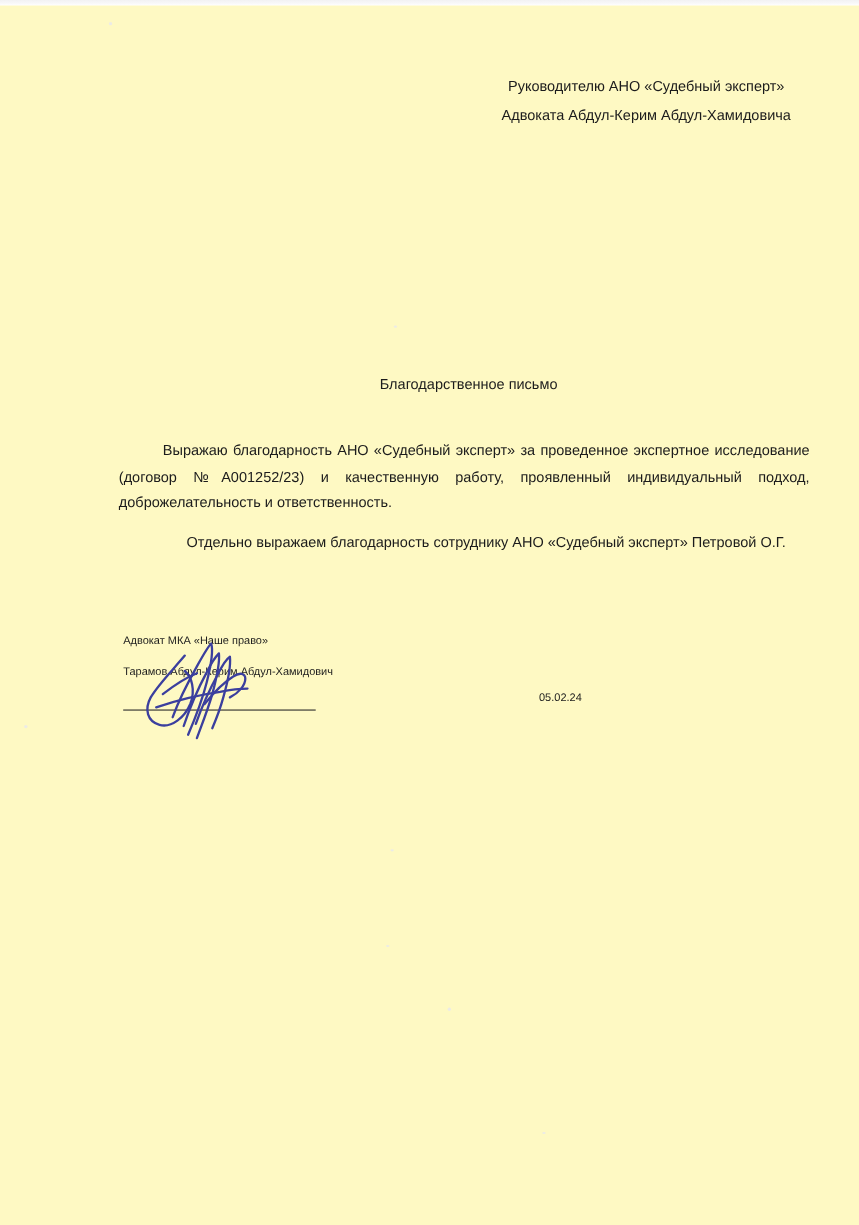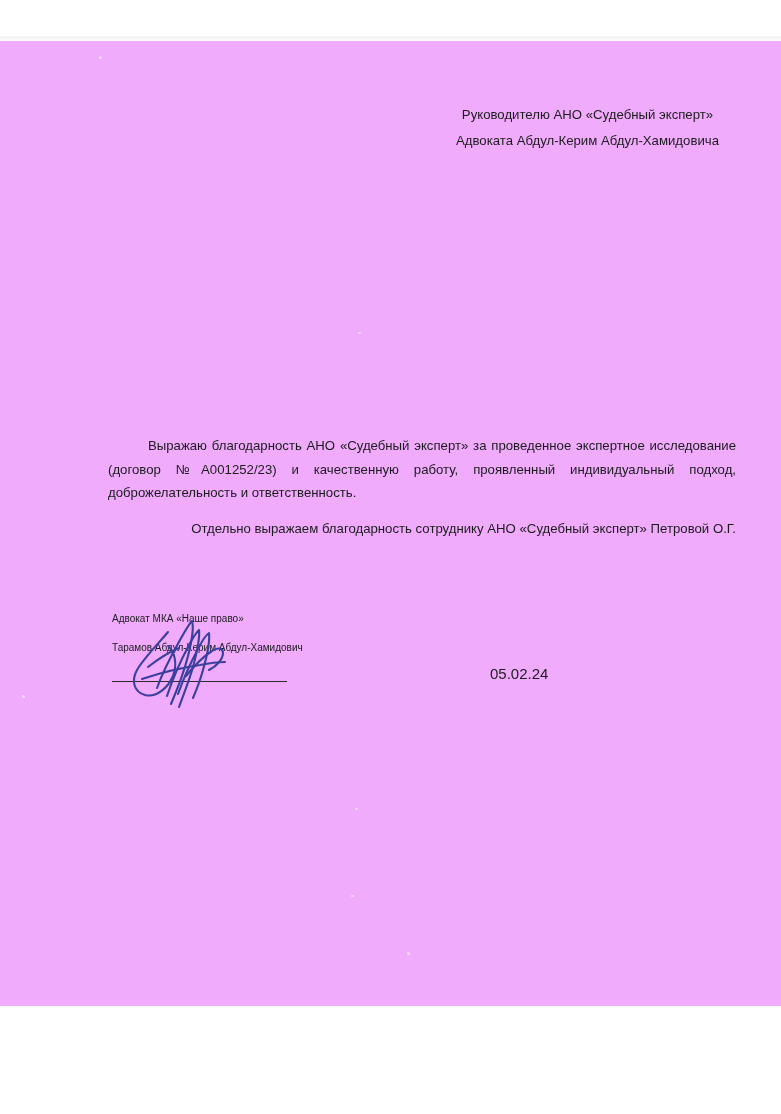--- a/index.html
+++ b/index.html
@@ -6,24 +6,23 @@
     margin: 0;
     padding: 0;
     background: #ffffff;
   }
   body {
     font-family: "Liberation Sans", sans-serif;
   }
   #page {
     position: relative;
     width: 781px;
-    height: 970px;
-    background: #f0abfc;
+    height: 1114px;
+    background: #fef9c3;
     overflow: hidden;
-    margin-top: 36px;
   }
   
   #scan-top-edge {
     position: absolute;
     left: 0;
     top: 0;
     width: 781px;
     height: 5px;
     background: linear-gradient(to bottom, #f2f2f3 0%, #f8f8f9 60%, #ffffff 100%);
   }
@@ -70,21 +69,21 @@
   .para {
     color: #1c1c1c;
     font-size: 13.2px;
     line-height: 23.5px;
     text-align: justify;
     text-indent: 40px;
     margin: 0 0 12px 0;
     hyphens: none;
   }
   .para.last {
-    text-align: right;
+    text-align: center;
     margin-bottom: 0;
   }
 
   
   #sig-block {
     position: absolute;
     left: 112px;
     top: 568px;
     width: 628px;
   }
@@ -108,21 +107,21 @@
     top: 582px;
     width: 115px;
     height: 92px;
     pointer-events: none;
   }
   #doc-date {
     position: absolute;
     left: 490px;
     top: 629px;
     color: #1c1c1c;
-    font-size: 15px;
+    font-size: 10px;
     white-space: nowrap;
   }
 </style>
 </head>
 <body>
 
 <div id="page">
 
   <div id="scan-top-edge"></div>
 
@@ -132,20 +131,21 @@
   <div class="speck" style="left:355px;top:772px;width:3px;height:2px;"></div>
   <div class="speck" style="left:351px;top:859px;width:3px;height:2px;"></div>
   <div class="speck" style="left:407px;top:916px;width:3px;height:3px;"></div>
   <div class="speck" style="left:493px;top:1029px;width:3px;height:2px;"></div>
 
   <div id="addressee">
     <div>Руководителю АНО «Судебный эксперт»</div>
     <div>Адвоката Абдул-Керим Абдул-Хамидовича</div>
   </div>
 
+  <div id="doc-title">Благодарственное письмо</div>
 
   <div id="body-block">
     <p class="para">Выражаю благодарность АНО «Судебный эксперт» за проведенное экспертное исследование (договор №А001252/23) и качественную работу, проявленный индивидуальный подход, доброжелательность и ответственность.</p>
     <p class="para last">Отдельно выражаем благодарность сотруднику АНО «Судебный эксперт» Петровой О.Г.</p>
   </div>
 
   <div id="sig-block">
     <div class="sig-line-text">Адвокат МКА «Наше право»</div>
     <div class="sig-line-text">Тарамов Абдул-Керим Абдул-Хамидович</div>
   </div>

